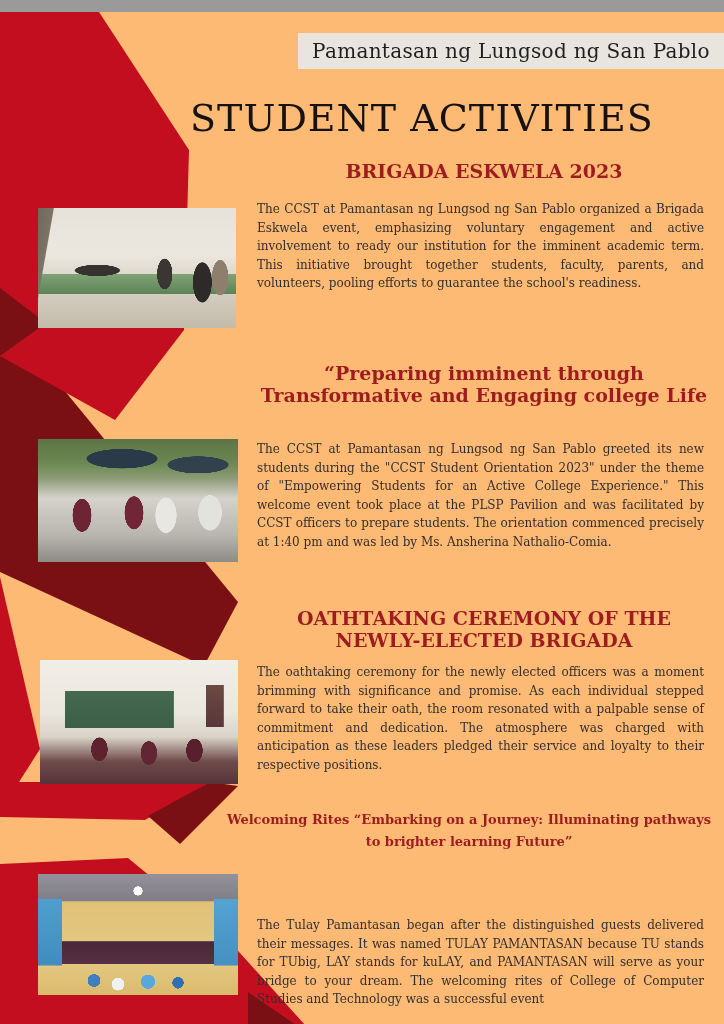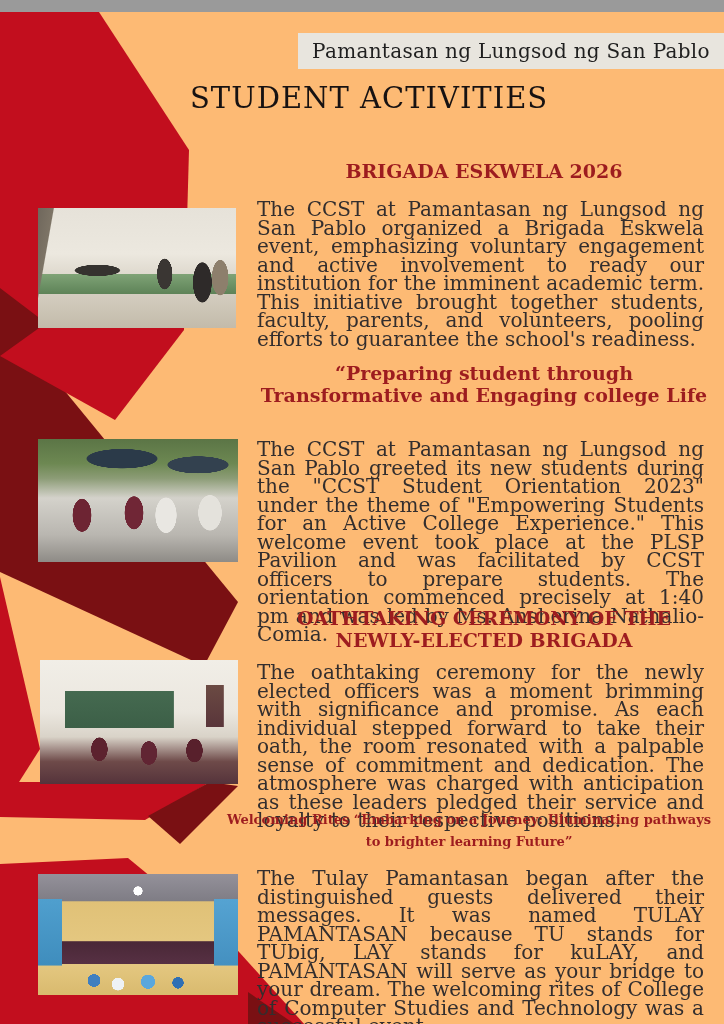--- a/index.html
+++ b/index.html
@@ -13,22 +13,22 @@
   }
   .accent-svg{position:absolute;inset:0;width:724px;height:1024px;}
 
   .banner{
     position:absolute;left:298px;top:21px;width:426px;height:36px;
     background:#e8e5de;
     display:flex;align-items:center;justify-content:center;
     font-size:20px;color:#1f1f1f;letter-spacing:.3px;
   }
   .page-title{
-    position:absolute;left:190px;top:69px;width:430px;
-    font-size:29px;color:#171212;letter-spacing:1px;
+    position:absolute;left:190px;top:84px;width:430px;
+    font-size:38px;color:#171212;letter-spacing:1px;
     white-space:nowrap;
   }
   .photo{position:absolute;background-repeat:no-repeat;}
   .photo-1{left:38px;top:196px;width:198px;height:120px;
     background-image:
       radial-gradient(ellipse 16px 34px at 83% 62%, #2e2a29 58%, rgba(0,0,0,0) 60%),
       radial-gradient(ellipse 14px 30px at 92% 58%, #8d7f6c 58%, rgba(0,0,0,0) 60%),
       radial-gradient(ellipse 13px 26px at 64% 55%, #3a3633 58%, rgba(0,0,0,0) 60%),
       radial-gradient(ellipse 40px 10px at 30% 52%, #35322f 55%, rgba(0,0,0,0) 58%),
       linear-gradient(100deg, #6f675c 0%, #7d7466 7%, rgba(0,0,0,0) 7.5%),
@@ -72,21 +72,21 @@
   }
 
   .section-title{
     position:absolute;left:256px;width:456px;
     text-align:center;font-weight:bold;
     font-size:19px;line-height:22px;color:#9d1c1f;
   }
   .section-title.small{left:218px;width:502px;font-size:13px;}
   .body-text{
     position:absolute;left:257px;width:447px;
-    font-size:20px;line-height:18.5px;color:#332e2e;
+    font-size:12px;line-height:18.5px;color:#332e2e;
     text-align:justify;
   }
 </style>
 </head>
 <body>
 
 <div class="page">
 
   <svg class="accent-svg" viewBox="0 0 724 1024" aria-hidden="true">
     <polygon points="0,300 238,590 204,654 0,560" fill="#7a1013"></polygon>
@@ -103,27 +103,27 @@
     <span>Pamantasan ng Lungsod ng San Pablo</span>
   </div>
 
   <div class="page-title">STUDENT ACTIVITIES</div>
 
   <div class="photo photo-1"></div>
   <div class="photo photo-2"></div>
   <div class="photo photo-3"></div>
   <div class="photo photo-4"></div>
 
-  <div class="section-title" style="top:148px;">BRIGADA ESKWELA 2026</div>
+  <div class="section-title" style="top:148px;">BRIGADA ESKWELA 2023</div>
   <div class="body-text" style="top:188px;">The CCST at Pamantasan ng Lungsod ng San Pablo organized a Brigada Eskwela event, emphasizing voluntary engagement and active involvement to ready our institution for the imminent academic term. This initiative brought together students, faculty, parents, and volunteers, pooling efforts to guarantee the school's readiness.</div>
 
   <div class="section-title" style="top:350px;">
-    <div>“Preparing student through Transformative and Engaging college Life</div>
+    <div>“Preparing imminent through Transformative and Engaging college Life</div>
   </div>
   <div class="body-text" style="top:428px;">The CCST at Pamantasan ng Lungsod ng San Pablo greeted its new students during the "CCST Student Orientation 2023" under the theme of "Empowering Students for an Active College Experience." This welcome event took place at the PLSP Pavilion and was facilitated by CCST officers to prepare students. The orientation commenced precisely at 1:40 pm and was led by Ms. Ansherina Nathalio-Comia.</div>
 
   <div class="section-title" style="top:595px;">OATHTAKING CEREMONY OF THE NEWLY-ELECTED BRIGADA</div>
   <div class="body-text" style="top:651px;">The oathtaking ceremony for the newly elected officers was a moment brimming with significance and promise. As each individual stepped forward to take their oath, the room resonated with a palpable sense of commitment and dedication. The atmosphere was charged with anticipation as these leaders pledged their service and loyalty to their respective positions.</div>
 
   <div class="section-title small" style="top:797px;">Welcoming Rites “Embarking on a Journey: Illuminating pathways to  brighter learning Future”</div>
-  <div class="body-text" style="top:857px;">The Tulay Pamantasan began after the distinguished guests delivered their messages. It was named TULAY PAMANTASAN because TU stands for TUbig, LAY stands for kuLAY, and PAMANTASAN will serve as your bridge to your dream. The welcoming rites of College of Computer Studies and Technology was a successful event</div>
+  <div class="body-text" style="top:904px;">The Tulay Pamantasan began after the distinguished guests delivered their messages. It was named TULAY PAMANTASAN because TU stands for TUbig, LAY stands for kuLAY, and PAMANTASAN will serve as your bridge to your dream. The welcoming rites of College of Computer Studies and Technology was a successful event</div>
 
 </div>
 
 </body></html>

